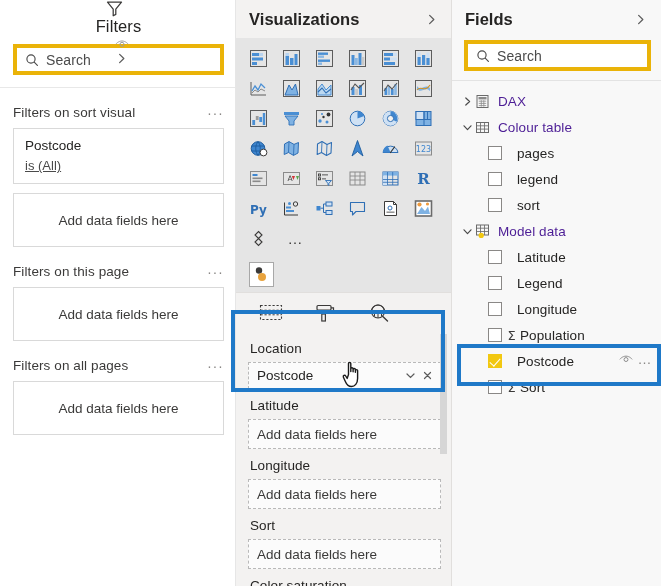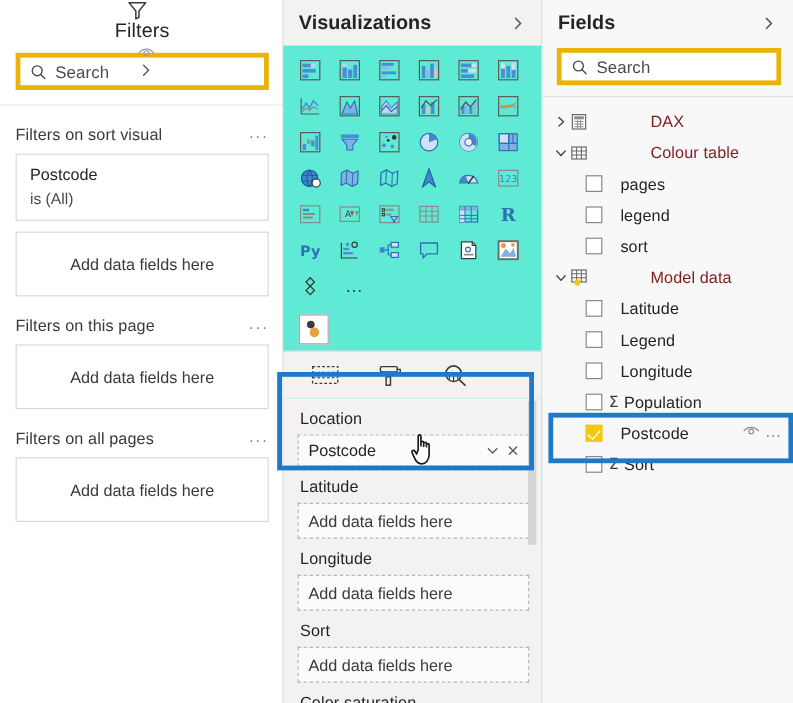--- a/index.html
+++ b/index.html
@@ -58,32 +58,32 @@
     display: flex; align-items: center; justify-content: space-between;
     height: 32px; margin-top: 8px;
   }
   .fg-title { font-size: 13.5px; color: #3b3a39; letter-spacing: .1px;}
   .dots { color: #8a8886; font-size: 14px; letter-spacing: 1.6px; line-height: 8px; padding-bottom:5px;}
   .filter-card {
     border: 1px solid #d9d9d9; background: #fff;
     padding: 9px 11px 10px 11px; margin-bottom: 9px;
   }
   .fc-field { font-size: 13.5px; color: #252423; margin-bottom: 5px; }
-  .fc-cond { font-size: 13px; color: #4a4a4a; }
+  .fc-cond { font-size: 13px; color: #4a4a4a; text-decoration: underline; }
   .drop-zone {
     border: 1px solid #d9d9d9; background: #fff;
     height: 52px; display: flex; align-items: center; justify-content: center;
     font-size: 13.5px; color: #3b3a39; margin-bottom: 4px;
   }
   .drop-zone.tall { height: 54px; }
 
   
   .viz-pane {
     width: 216px; height: 586px; flex: 0 0 216px;
-    background: #5eead4;
+    background: #e5e5e5;
     border-right: 1px solid #e1dfdd;
     position: relative;
   }
   .viz-header {
     display: flex; align-items: center;
     height: 38px; padding: 0 10px 0 13px; background: #f3f2f1;
   }
   .viz-title {
     font-size: 16.5px; color: #252423; font-weight: 600;
     letter-spacing: .05px; flex: 1 1 auto;
@@ -159,21 +159,21 @@
     font-size: 16.5px; color: #252423; font-weight: 600; flex: 1 1 auto;
   }
   .fields-search-wrap { padding: 2px 10px 9px 12px; }
   .fields-divider { height: 1px; background: #e3e3e3; }
   .tree { padding-top: 7px; }
   .tnode {
     display: flex; align-items: center; height: 26px; padding-left: 8px;
   }
   .tchev { width: 15px; flex: 0 0 15px; display:flex; align-items:center; justify-content:center; color:#4a4a4a;}
   .tbl-icon { width: 17px; flex: 0 0 17px; margin-right: 6px; display:flex; align-items:center;}
-  .tnode-label { font-size: 13.5px; color: #7f1d1d; letter-spacing: .1px; margin-left: 44px;}
+  .tnode-label { font-size: 13.5px; color: #4c1d95; letter-spacing: .1px;}
   .tleaf {
     display: flex; align-items: center; height: 26px; padding-left: 36px;
   }
   .cbx {
     width: 14px; height: 14px; border: 1px solid #8a8886; background: #fff;
     flex: 0 0 14px;
   }
   .cbx.checked {
     background: #f2c811; border-color: #f2c811; position: relative;
   }

